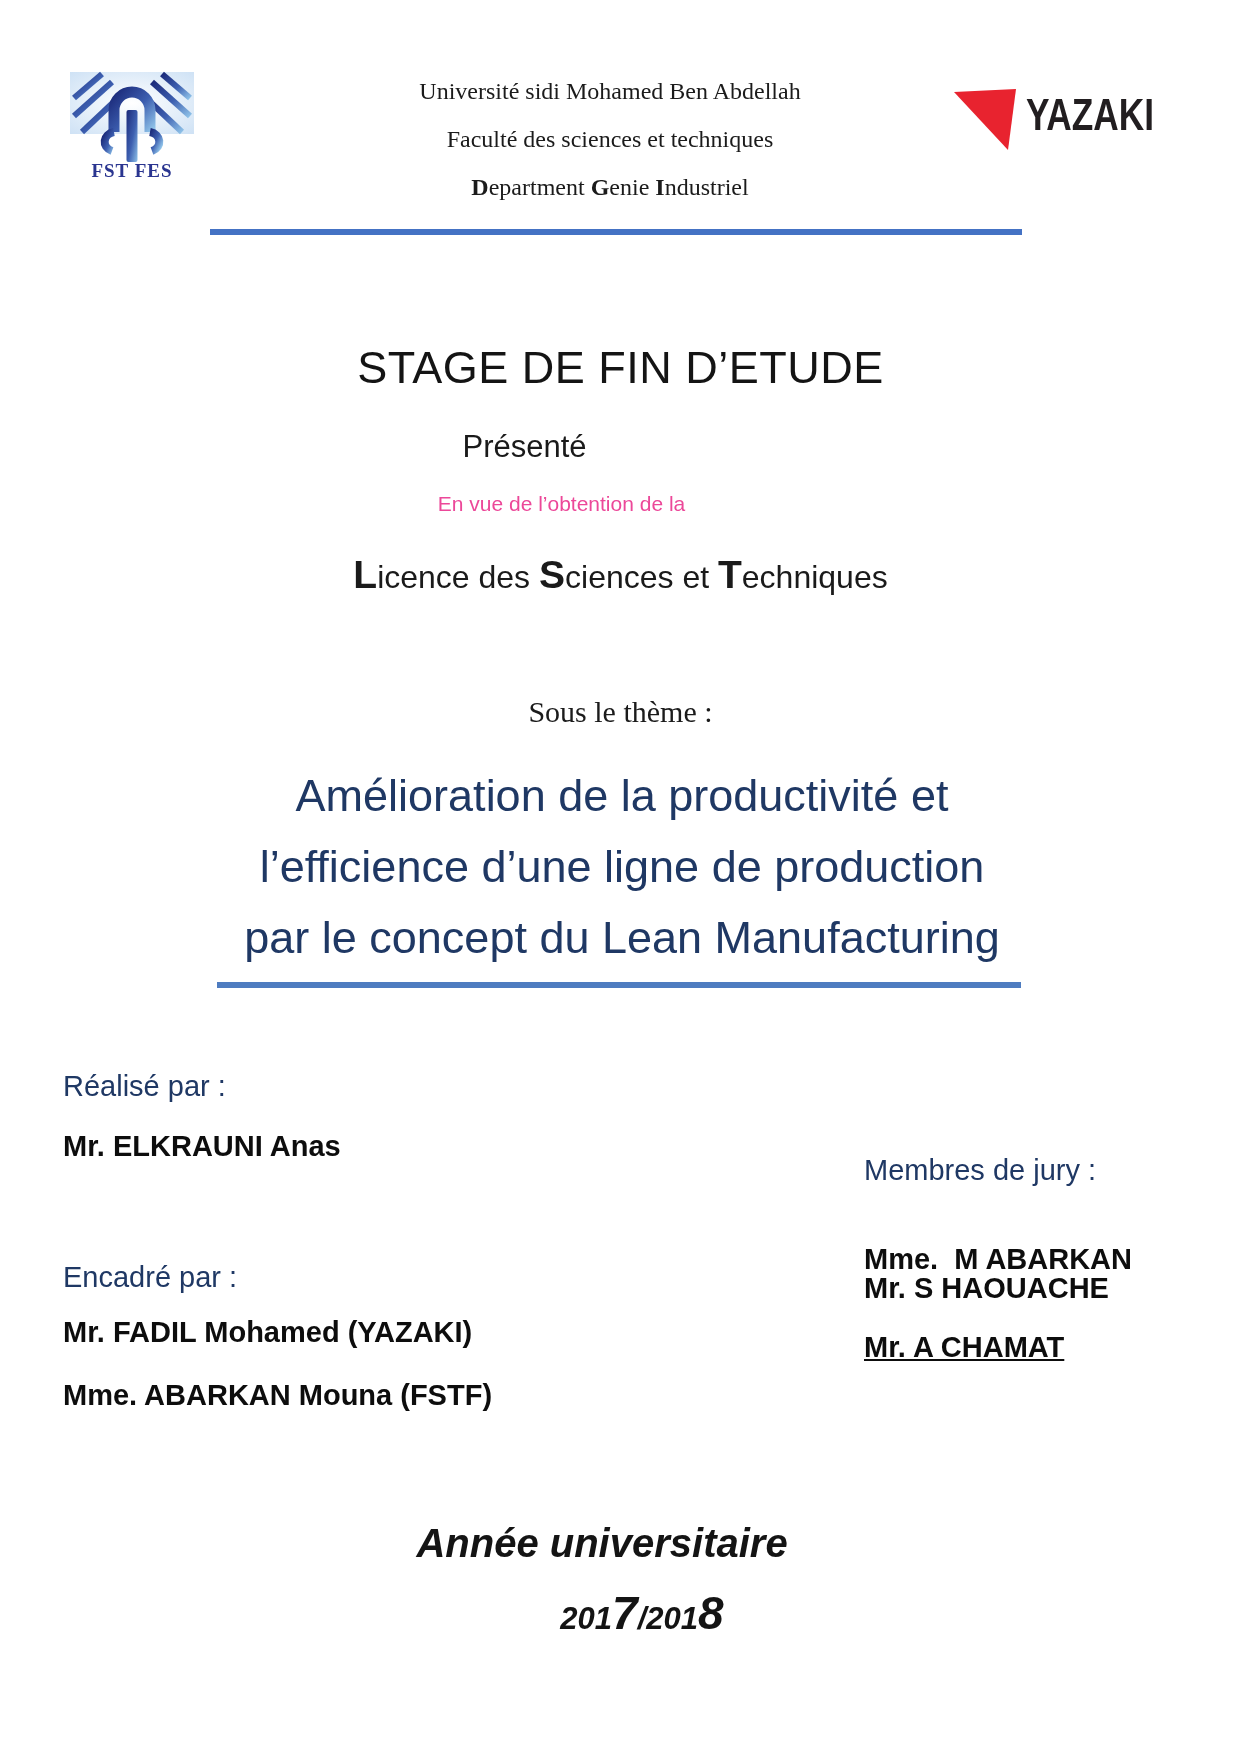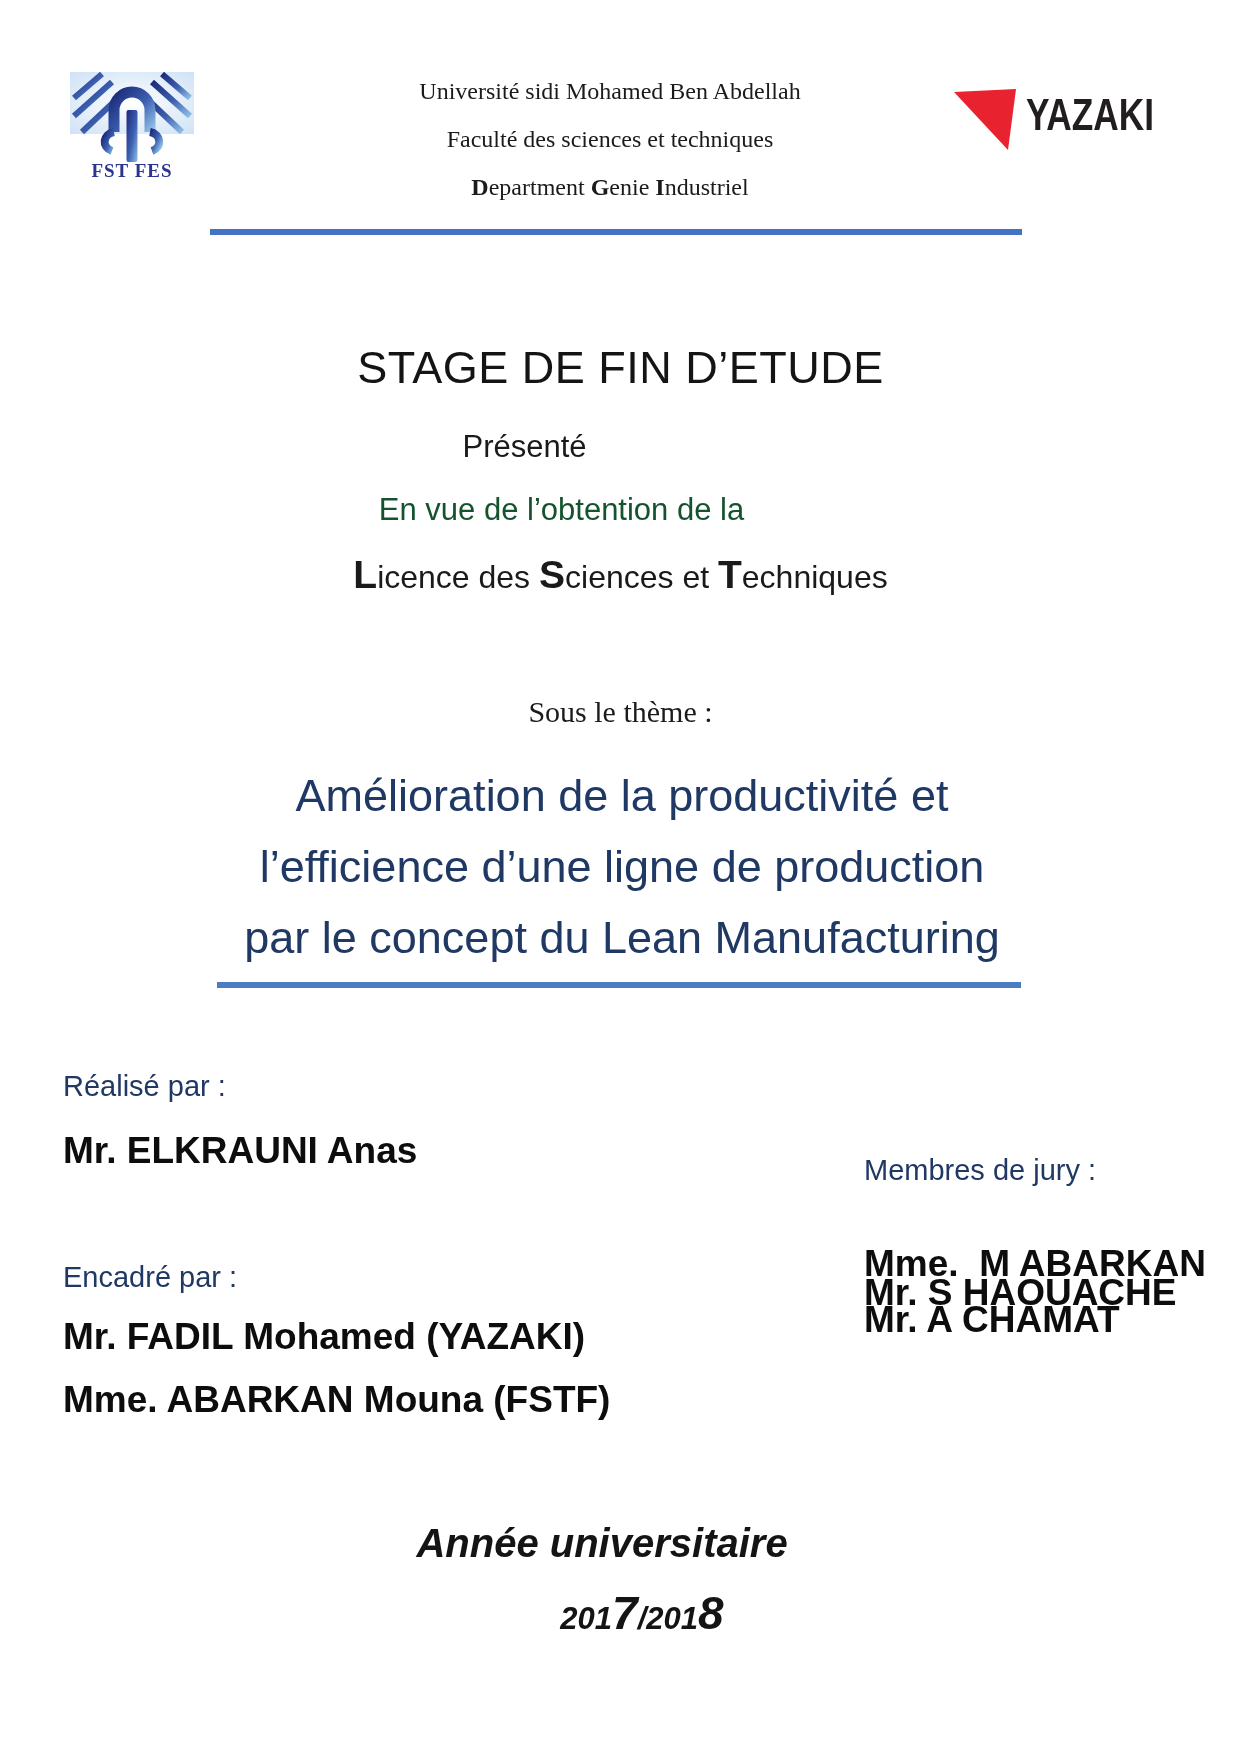--- a/index.html
+++ b/index.html
@@ -20,41 +20,41 @@
     font-family:"Liberation Serif",serif;
     font-size:24px;line-height:48px;color:#1b1b1b;
   }
   .inst .rb{font-weight:700;}
   
   .main-title{
     left:0;top:342px;width:1241px;
     font-size:45px;letter-spacing:0.5px;color:#141414;
   }
   .sub1{left:0;top:429px;width:1049px;font-size:31px;color:#1a1a1a;}
-  .sub2{left:0;top:492px;width:1123px;font-size:31px;color:#14532d;}
+  .sub2{left:0;top:492px;width:1123px;font-size:21px;color:#ec4899;}
   .degree{left:0;top:551px;width:1241px;font-size:32px;color:#1a1a1a;line-height:1.25;}
   .degree .rb{font-weight:700;}
   .degree .rlg{font-size:39px;}
   .theme-label{
     left:0;top:695px;width:1241px;
     font-family:"Liberation Serif",serif;
     font-size:30px;color:#1b1b1b;
   }
   .theme{
     left:0;top:760px;width:1204px;
     font-size:45px;line-height:71px;
     color:var(--navy,#1F3864);
     font-weight:500;
     padding-left:20px;
   }
   .rule{background:var(--rule_blue,#4472C4);}
   .hdr-rule{left:210px;top:229px;width:812px;height:6px;}
   .theme-rule{left:217px;top:982px;width:804px;height:6px;background:var(--underline_blue,#4E7CC0);}
   .lbl{font-size:29px;color:var(--navy,#1F3864);}
-  .name{font-size:37px;font-weight:700;color:#0d0d0d;white-space:pre-wrap;text-align:center;}
+  .name{font-size:29px;font-weight:700;color:#0d0d0d;white-space:pre-wrap;text-align:center;}
   .year-lbl{
     left:0;top:1521px;width:1204px;
     font-size:40px;font-style:italic;font-weight:700;color:#141414;
   }
   .year-val{
     left:0;top:1590px;width:1204px;
     font-size:31px;font-style:italic;font-weight:600;color:#141414;line-height:46px;padding-left:40px;
   }
   .year-val .rbig{font-size:46px;}
 </style>
@@ -123,18 +123,18 @@
 
   <div class="abs lbl" style="left:63px;top:1070px;">Réalisé par :</div>
   <div class="abs name" style="left:63px;top:1130px;">Mr. ELKRAUNI Anas</div>
   <div class="abs lbl" style="left:63px;top:1261px;">Encadré par :</div>
   <div class="abs name" style="left:63px;top:1316px;">Mr. FADIL Mohamed (YAZAKI)</div>
   <div class="abs name" style="left:63px;top:1379px;">Mme. ABARKAN Mouna (FSTF)</div>
 
   <div class="abs lbl" style="left:864px;top:1154px;text-align:right;">Membres de jury :</div>
   <div class="abs name" style="left:864px;top:1211px;margin-top:32px;">Mme.  M ABARKAN</div>
   <div class="abs name" style="left:864px;top:1272px;">Mr. S HAOUACHE</div>
-  <div class="abs name" style="left:864px;top:1299px;">Mr. A CHAMAT</div>
+  <div class="abs name" style="left:864px;top:1331px;text-decoration:underline;">Mr. A CHAMAT</div>
 
   <div class="abs center year-lbl">Année universitaire</div>
   <div class="abs center year-val"><span>201</span><span class="rbig">7</span><span>/201</span><span class="rbig">8</span></div>
 
 </div>
 
 </body></html>

